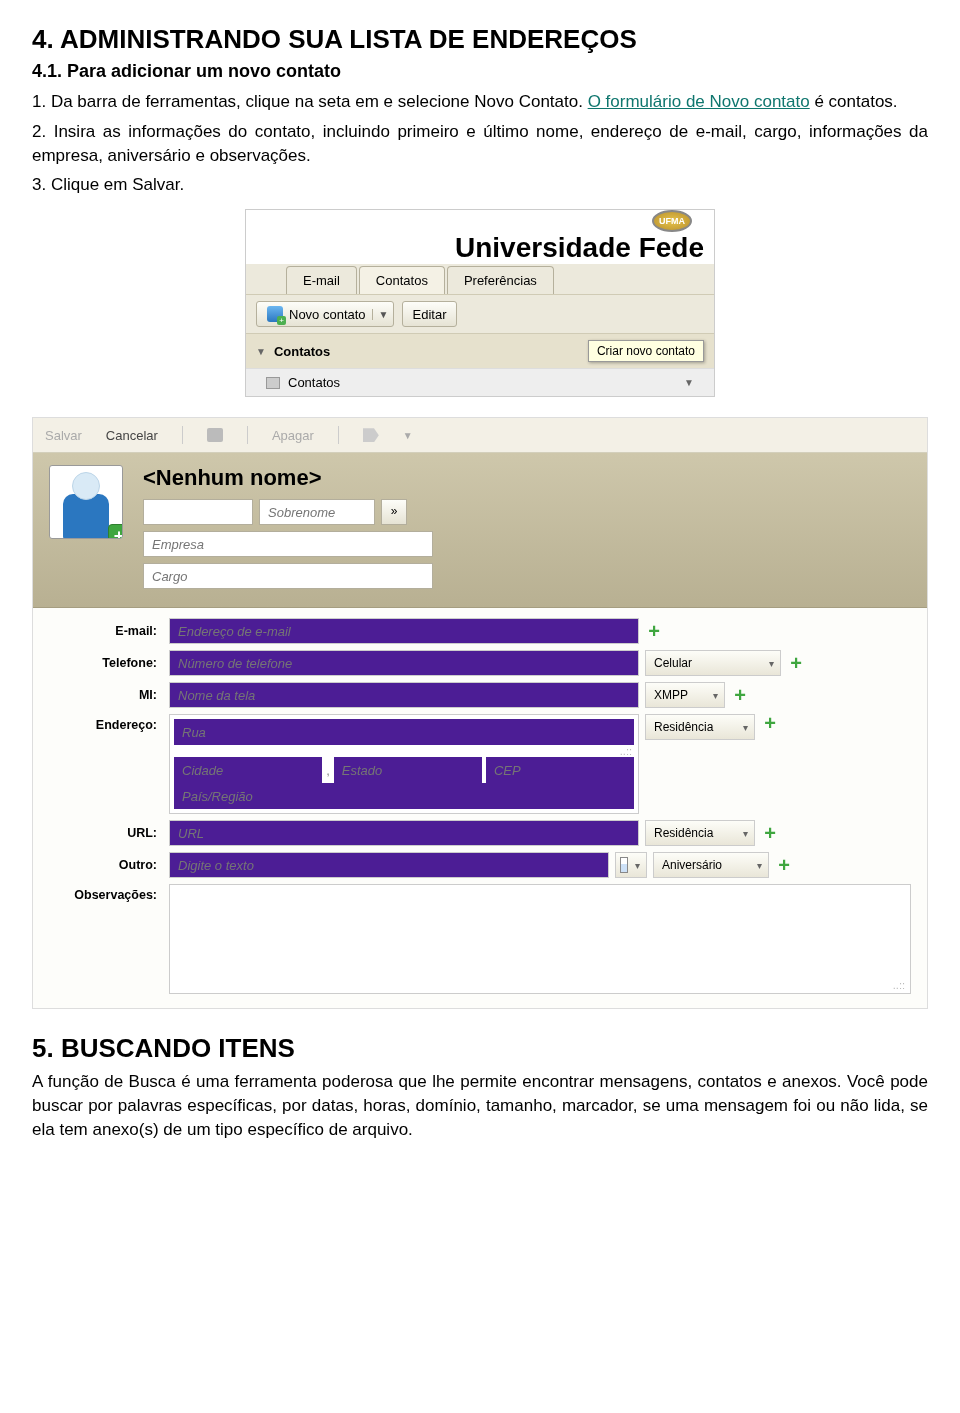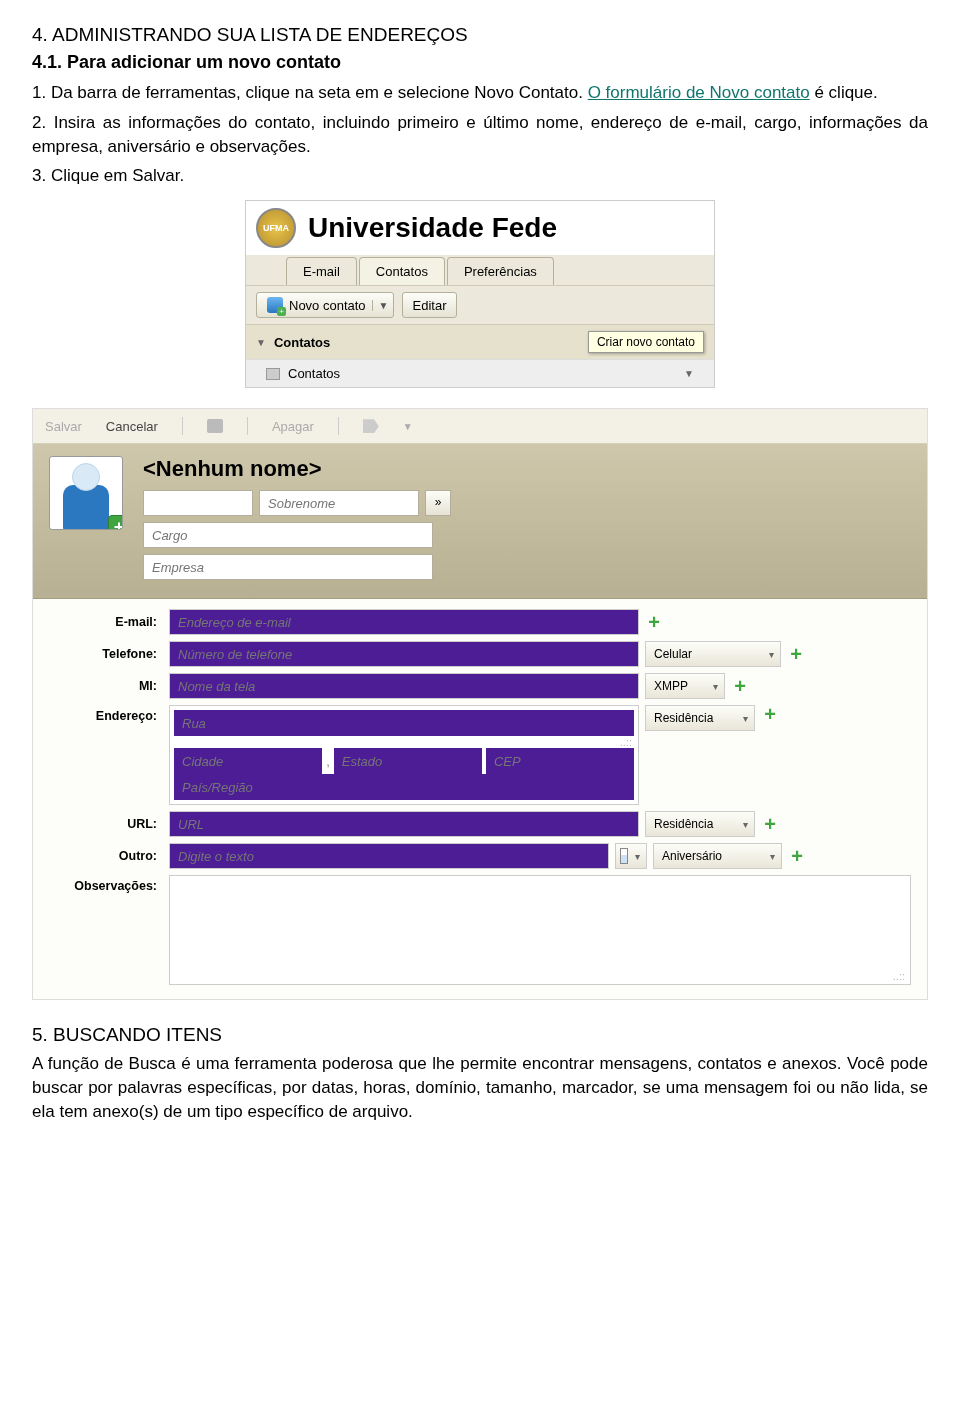--- a/index.html
+++ b/index.html
@@ -4,38 +4,39 @@
 <style>
   * { box-sizing: border-box; }
   body {
     margin: 0;
     padding: 24px 32px;
     background: #fff;
     font-family: Arial, Helvetica, sans-serif;
     color: #000;
     width: 960px;
   }
-  h2.section { font-size: 19px; font-weight: normal; margin: 0 0 6px 0; }
+  h2.section { font-size: 26px; font-weight: bold; margin: 0 0 6px 0; }
   h3.subsection { font-size: 18px; font-weight: bold; margin: 4px 0 8px 0; }
   p.para { font-size: 17px; line-height: 1.4; margin: 0 0 6px 0; text-align: justify; }
   a.link { color: #0f766e; text-decoration: underline; }
 
   
   .shot1 {
     width: 470px;
     margin: 12px auto 20px auto;
     border: 1px solid #ccc;
     font-family: "Segoe UI", Tahoma, sans-serif;
     font-size: 13px;
     background: #ece9dc;
   }
   .shot1 .titlebar {
-    display: flex; align-items: center;
+    display: flex; align-items: flex-end;
     height: 54px; padding: 0 10px;
     background: #fff;
+    flex-direction: column;
   }
   .shot1 .badge {
     width: 40px; height: 40px;
     border-radius: 50%;
     background: radial-gradient(#e7c34a, #b8902e);
     border: 2px solid #888;
     display: flex; align-items: center; justify-content: center;
     color: #fff; font-size: 9px; font-weight: bold;
     margin-right: 12px;
   }
@@ -191,21 +192,21 @@
     border: 1px solid #888; background: linear-gradient(#fff 40%, #cde1f7 40%);
     vertical-align: middle;
   }
 </style>
 </head>
 <body>
 
 <h2 class="section">4. ADMINISTRANDO SUA LISTA DE ENDEREÇOS</h2>
 <h3 class="subsection">4.1. Para adicionar um novo contato</h3>
 <p class="para">
-  <span>1. Da barra de ferramentas, clique na seta em e selecione Novo Contato. </span><a class="link">O formulário de Novo contato</a><span> é clique.</span>
+  <span>1. Da barra de ferramentas, clique na seta em e selecione Novo Contato. </span><a class="link">O formulário de Novo contato</a><span> é contatos.</span>
 </p>
 <p class="para">2. Insira as informações do contato, incluindo primeiro e último nome, endereço de e-mail, cargo, informações da empresa, aniversário e observações.</p>
 <p class="para">3. Clique em Salvar.</p>
 
 <div class="shot1">
   <div class="titlebar">
     <div class="badge">UFMA</div>
     <div class="apptitle">Universidade Fede</div>
   </div>
   <div class="tabs">
@@ -253,28 +254,28 @@
   <div class="hero">
     <div class="avatar-box">
       <div class="avatar-body"></div>
       <div class="avatar-head"></div>
       <div class="avatar-plus">+</div>
     </div>
     <div class="hero-right">
       <div class="noname">&lt;Nenhum nome&gt;</div>
       <div class="hero-row">
         <input class="tinput" style="width: 110px;" placeholder="">
-        <input class="tinput" style="width: 160px;" placeholder="Sobrenome">
+        <input class="tinput" style="width: 116px;" placeholder="Sobrenome">
         <div class="expand-btn">»</div>
+      </div>
+      <div class="hero-row">
+        <input class="tinput" style="width: 290px;" placeholder="Empresa">
       </div>
       <div class="hero-row">
         <input class="tinput" style="width: 290px;" placeholder="Cargo">
-      </div>
-      <div class="hero-row">
-        <input class="tinput" style="width: 290px;" placeholder="Empresa">
       </div>
     </div>
   </div>
 
   <div class="form-area">
     <div class="frow">
       <div class="flabel">E-mail:</div>
       <input class="finput" style="max-width: 470px;" placeholder="Endereço de e-mail">
       <div class="fplus">+</div>
     </div>
@@ -311,21 +312,21 @@
       <input class="finput" style="max-width: 470px;" placeholder="URL">
       <div class="fsel" style="width:110px;margin-left:6px;">Residência</div>
       <div class="fplus">+</div>
     </div>
     <div class="frow">
       <div class="flabel">Outro:</div>
       <input class="finput" style="max-width: 440px;" placeholder="Digite o texto">
       <div class="fsel" style="width:32px;margin-left:6px;padding:0 18px 0 4px;">
           <span class="ico-cal"></span>
         </div>
-      <div class="fsel" style="width:129px;margin-left:6px;">Aniversário</div>
+      <div class="fsel" style="width:116px;margin-left:6px;">Aniversário</div>
       <div class="fplus">+</div>
     </div>
     <div class="frow" style="align-items:flex-start;">
       <div class="flabel" style="padding-top:4px;">Observações:</div>
       <div class="notes-box">
         <div class="resize-handle">..::</div>
       </div>
     </div>
   </div>
 </div>

